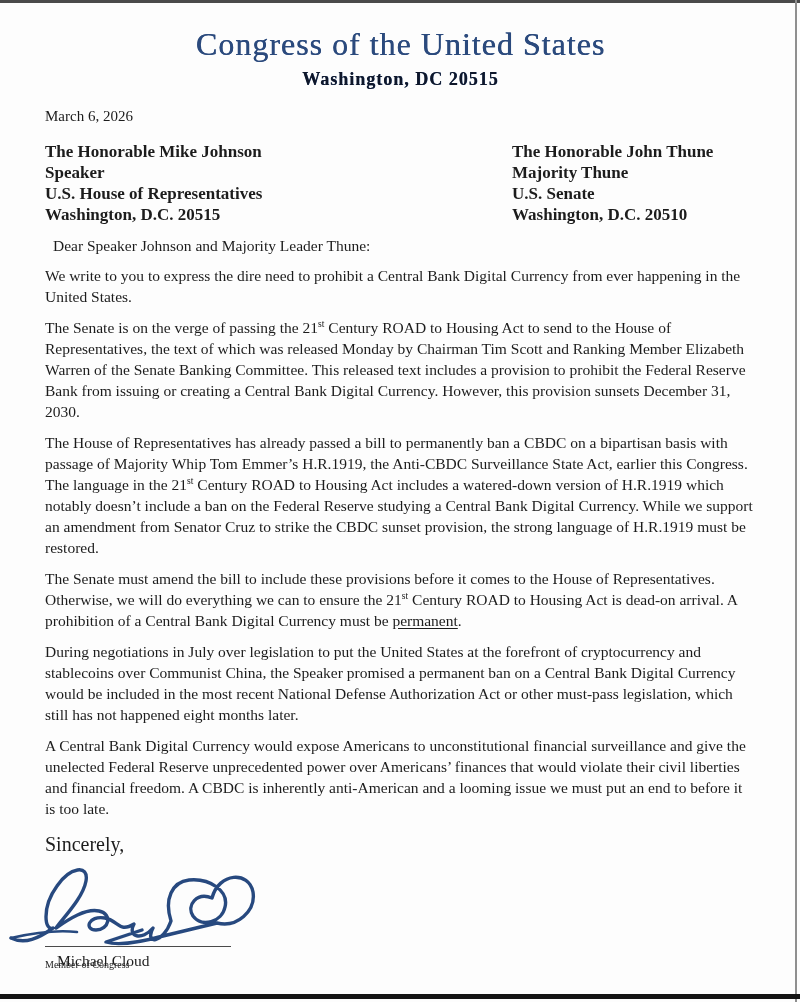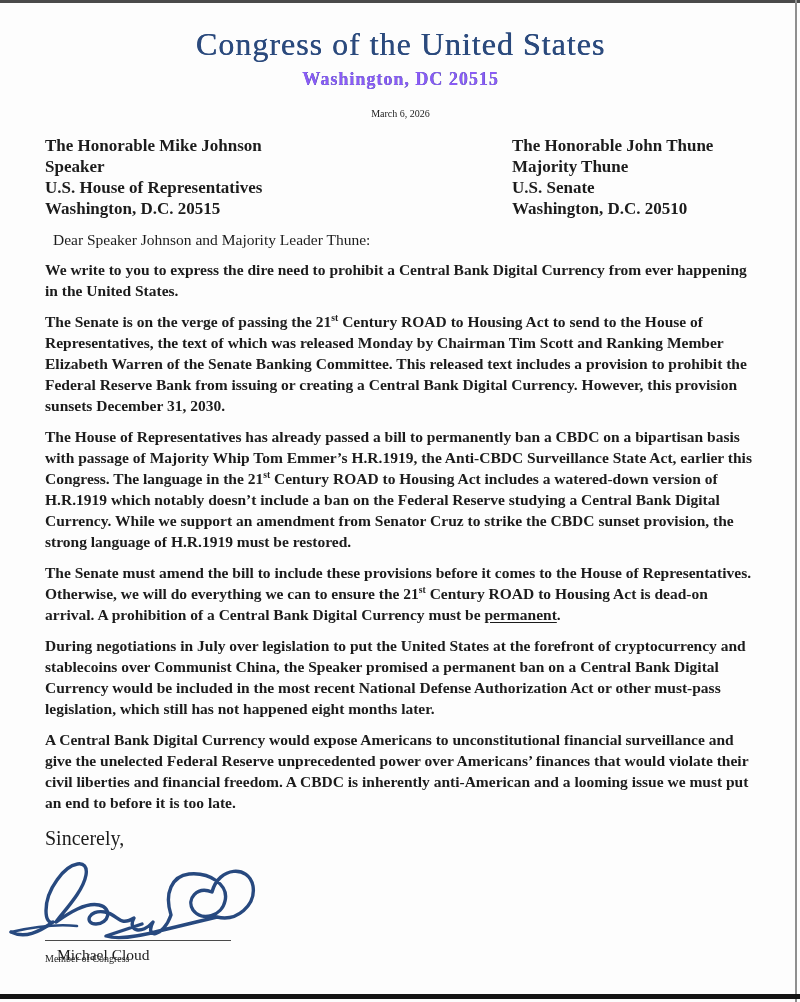--- a/index.html
+++ b/index.html
@@ -20,34 +20,34 @@
 
   .letterhead { text-align: center; }
   .lh-title {
     font-size: 32px; font-weight: normal; letter-spacing: 1px;
     color: #2b4a7d;
     margin: 0 0 6px 0;
     text-shadow: 0.4px 0 0 #2b4a7d;
   }
   .lh-city {
     font-size: 18px; font-weight: bold; letter-spacing: 1px;
-    color: #8b5cf6;
+    color: #0f172a;
     margin: 0 0 18px 0;
     text-shadow: 0.3px 0 0 #2b4a7d;
   }
-  .date-line { text-align: center; font-size: 10px; margin: 0 0 16px 0; }
+  .date-line { font-size: 15px; margin: 0 0 16px 0; }
 
   .recipients { display: flex; margin: 0 0 12px 0; }
   .addr { font-size: 17px; line-height: 21px; font-weight: bold; }
   .addr-left { width: 467px; }
   .addr-right { flex: 1; }
 
   .salutation { font-size: 15.5px; margin: 10px 0 10px 8px; }
 
-  .para { font-size: 15.5px; line-height: 21px; margin: 0 0 10px 0; text-align: left; font-weight: bold; }
+  .para { font-size: 15.5px; line-height: 21px; margin: 0 0 10px 0; text-align: left; }
   .para sup { font-size: 0.62em; line-height: 0; }
   .para u { text-underline-offset: 2px; margin-top: 43px; }
 
   .closing { font-size: 20px; margin: 14px 0 0 0; }
 
   .sig-block { position: relative; height: 120px; }
   .sig-svg { position: absolute; left: -38px; top: 2px; }
   .sig-rule {
     position: absolute; left: 0px; top: 90px;
     width: 186px; border-bottom: 1.4px solid #4a4a4a;

